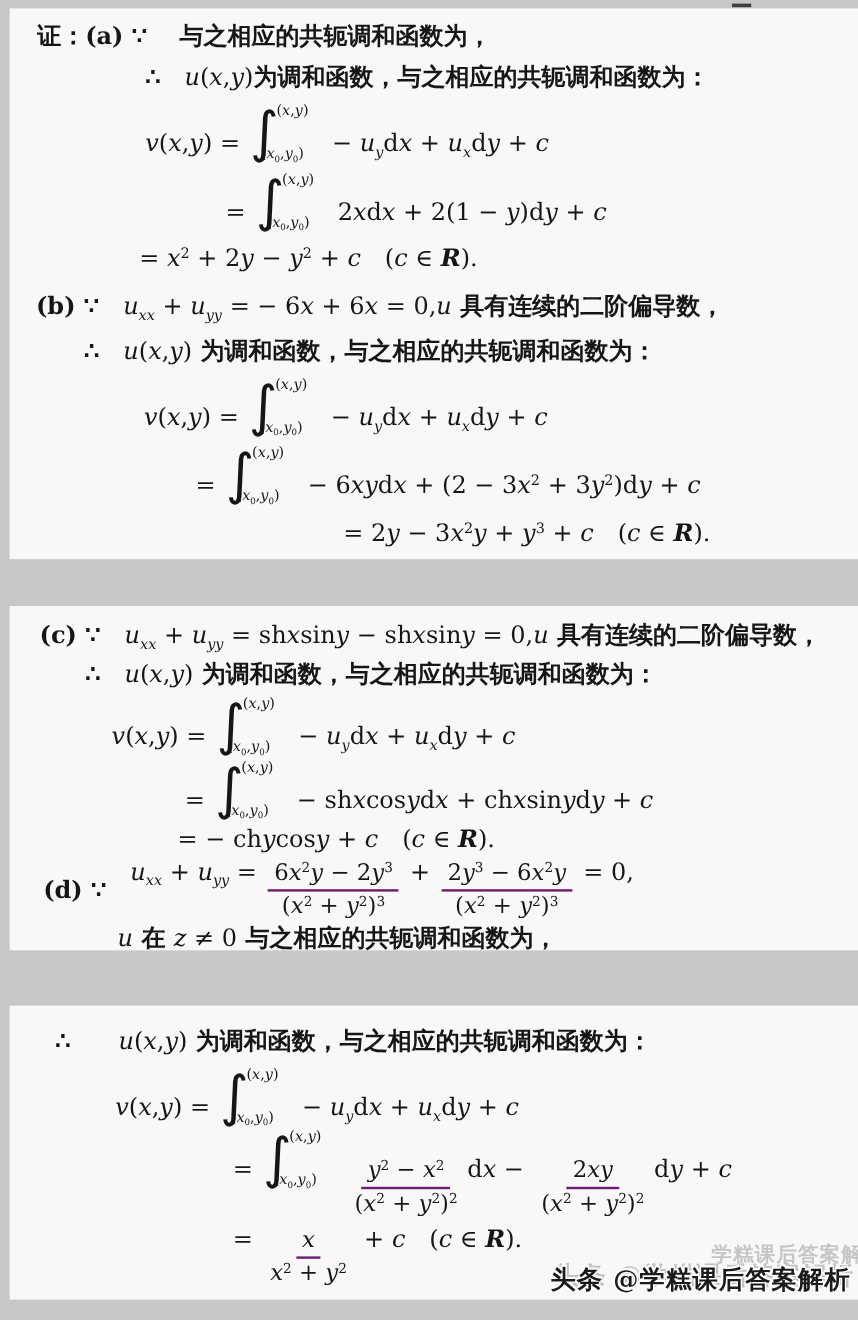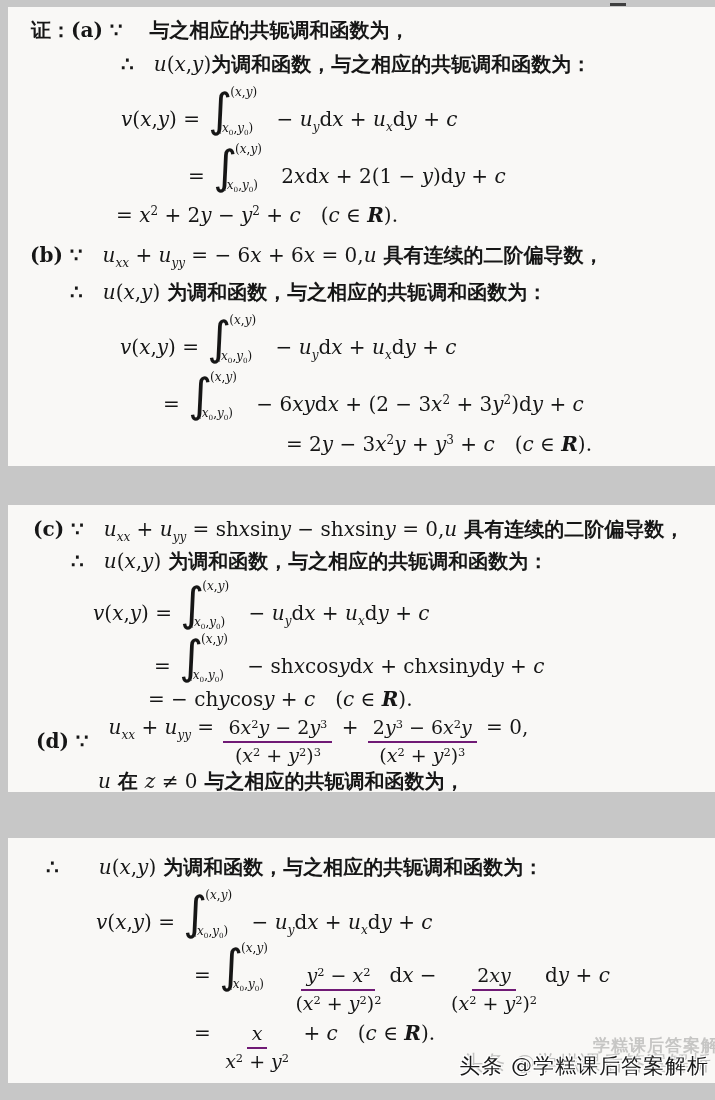--- a/index.html
+++ b/index.html
@@ -35,21 +35,21 @@
   .isym{font-size:46px;line-height:0.88;font-family:"DejaVu Sans","Liberation Sans",sans-serif;font-weight:400;}
   .ilims{display:inline-flex;flex-direction:column;font-size:12px;line-height:1;gap:16px;}
   .itop{transform:translate(-2px,-4px);}
   .ibot{transform:translate(-15px,4px);text-align:right;}
   .mfrac{display:inline-flex;flex-direction:column;align-items:center;margin:0 3px;line-height:1.15;font-size:19px;}
   .mnum{padding:0 5px 2px;border-bottom:2px solid #701a75;}
   .mden{padding:2px 5px 0;}
   #artifact{position:absolute;left:610px;top:3px;width:16px;height:3px;background:#3f3f3f;}
   #wm-bold{
     position:absolute;right:6px;top:1052px;
-    font-size:21px;font-weight:400;color:#1b1b1b;letter-spacing:1px;
+    font-size:21px;font-weight:700;color:#1b1b1b;letter-spacing:1px;
     text-shadow:1px 1px 0 #ffffff,-1px -1px 0 #ffffff,1px -1px 0 #ffffff,-1px 1px 0 #ffffff,3px -3px 0 rgba(150,150,150,0.55);
   }
   #wm-faint{
     position:absolute;right:-22px;top:1034px;
     font-size:17px;font-weight:700;letter-spacing:1px;
     color:rgba(115,115,115,0.38);
   }
 </style>
 </head>
 <body>

